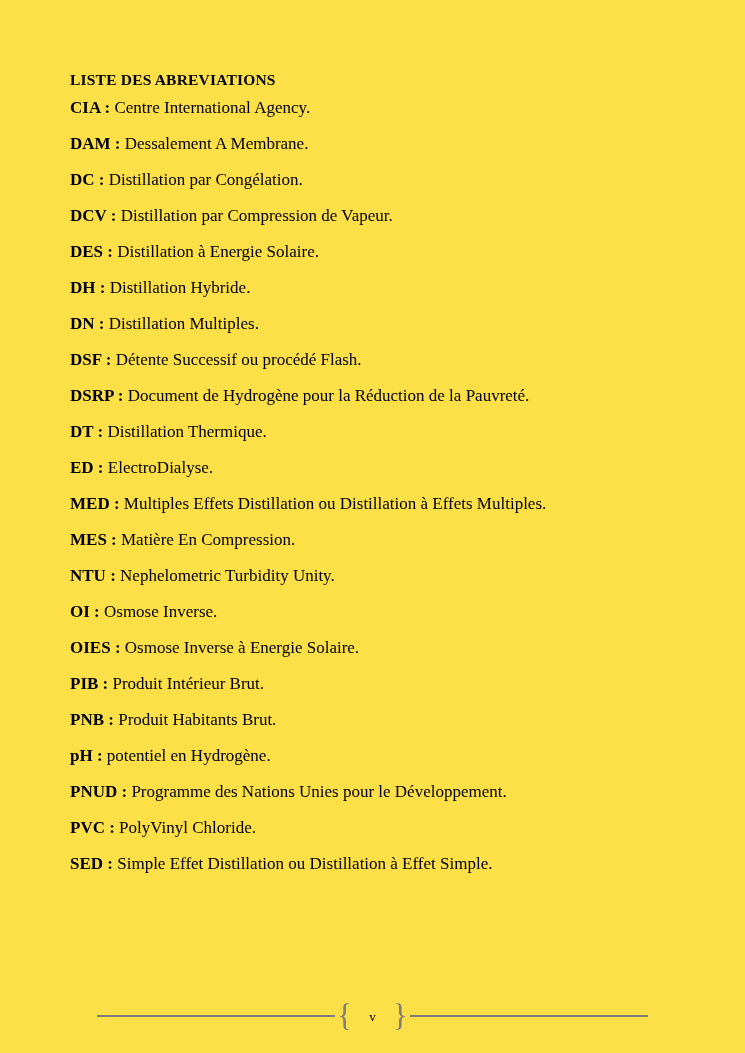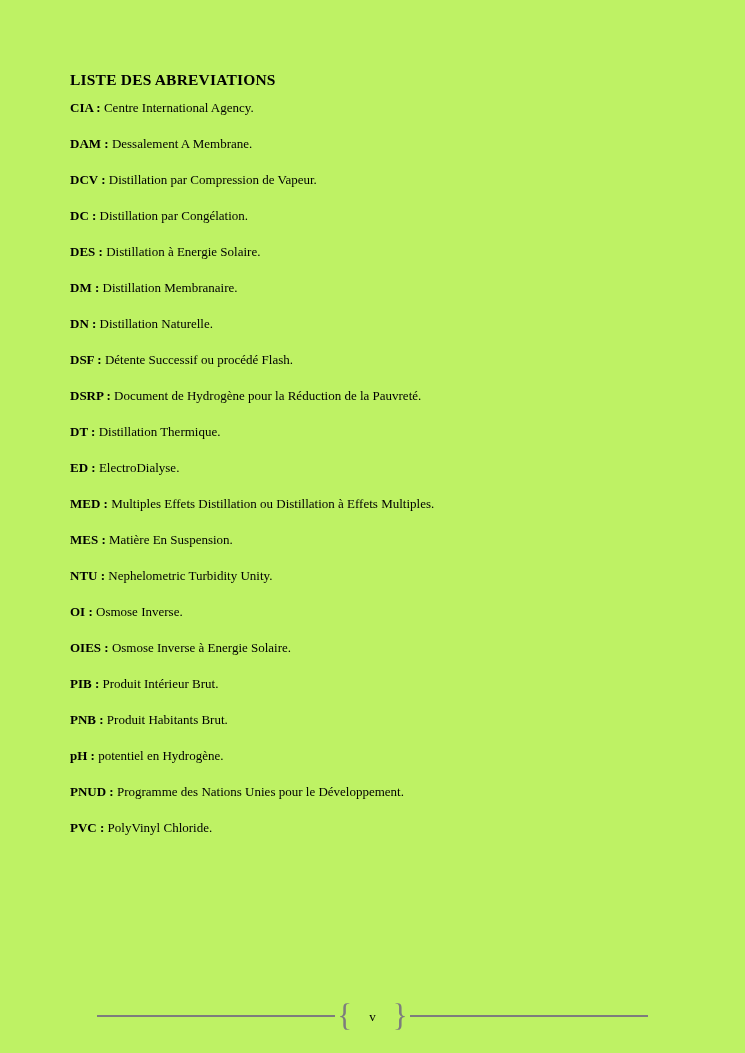--- a/index.html
+++ b/index.html
@@ -4,21 +4,21 @@
 <style>
   html, body {
     margin: 0;
     padding: 0;
     background: #ffffff;
   }
   .page {
     position: relative;
     width: 745px;
     height: 1053px;
-    background: #bef264;
+    background: #fde047;
     font-family: "Liberation Serif", "DejaVu Serif", serif;
     color: #000000;
     overflow: hidden;
   }
   .content {
     position: absolute;
     left: 70px;
     top: 70px;
     right: 55px;
   }
@@ -28,21 +28,21 @@
     line-height: 19.5px;
     margin: 0 0 8px 0;
     letter-spacing: 0.2px;
   }
   .abbr-list {
     margin: 0;
     padding: 0;
     list-style: none;
   }
   .entry {
-    font-size: 13px;
+    font-size: 17px;
     line-height: 19.5px;
     margin: 0 0 16.5px 0;
     white-space: nowrap;
   }
   .entry .term {
     font-weight: bold;
     margin-right: 0.25em;
   }
   .footer {
     position: absolute;
@@ -84,38 +84,38 @@
     <ul class="abbr-list">
   <li class="entry">
     <span class="term">CIA :</span><span class="def">Centre International Agency.</span>
   </li>
 
   <li class="entry">
     <span class="term">DAM :</span><span class="def">Dessalement A Membrane.</span>
   </li>
 
   <li class="entry">
-    <span class="term">DCV :</span><span class="def">Distillation par Compression de Vapeur.</span>
+    <span class="term">DC :</span><span class="def">Distillation par Congélation.</span>
   </li>
 
   <li class="entry">
-    <span class="term">DC :</span><span class="def">Distillation par Congélation.</span>
+    <span class="term">DCV :</span><span class="def">Distillation par Compression de Vapeur.</span>
   </li>
 
   <li class="entry">
     <span class="term">DES :</span><span class="def">Distillation à Energie Solaire.</span>
   </li>
 
+  <li class="entry">
+    <span class="term">DH :</span><span class="def">Distillation Hybride.</span>
+  </li>
+
 
   <li class="entry">
-    <span class="term">DM :</span><span class="def">Distillation Membranaire.</span>
-  </li>
-
-  <li class="entry">
-    <span class="term">DN :</span><span class="def">Distillation Naturelle.</span>
+    <span class="term">DN :</span><span class="def">Distillation Multiples.</span>
   </li>
 
   <li class="entry">
     <span class="term">DSF :</span><span class="def">Détente Successif ou procédé Flash.</span>
   </li>
 
   <li class="entry">
     <span class="term">DSRP :</span><span class="def">Document de Hydrogène pour la Réduction de la Pauvreté.</span>
   </li>
 
@@ -126,21 +126,21 @@
   <li class="entry">
     <span class="term">ED :</span><span class="def">ElectroDialyse.</span>
   </li>
 
 
   <li class="entry">
     <span class="term">MED :</span><span class="def">Multiples Effets Distillation ou Distillation à Effets Multiples.</span>
   </li>
 
   <li class="entry">
-    <span class="term">MES :</span><span class="def">Matière En Suspension.</span>
+    <span class="term">MES :</span><span class="def">Matière En Compression.</span>
   </li>
 
   <li class="entry">
     <span class="term">NTU :</span><span class="def">Nephelometric Turbidity Unity.</span>
   </li>
 
   <li class="entry">
     <span class="term">OI :</span><span class="def">Osmose Inverse.</span>
   </li>
 
@@ -161,20 +161,23 @@
   </li>
 
   <li class="entry">
     <span class="term">PNUD :</span><span class="def">Programme des Nations Unies pour le Développement.</span>
   </li>
 
   <li class="entry">
     <span class="term">PVC :</span><span class="def">PolyVinyl Chloride.</span>
   </li>
 
+  <li class="entry">
+    <span class="term">SED :</span><span class="def">Simple Effet Distillation ou Distillation à Effet Simple.</span>
+  </li>
 </ul>
   </div>
 
   <div class="footer">
     <div class="rule"></div>
     <span class="brace">{</span>
     <span class="page-num">v</span>
     <span class="brace">}</span>
     <div class="rule"></div>
   </div>

